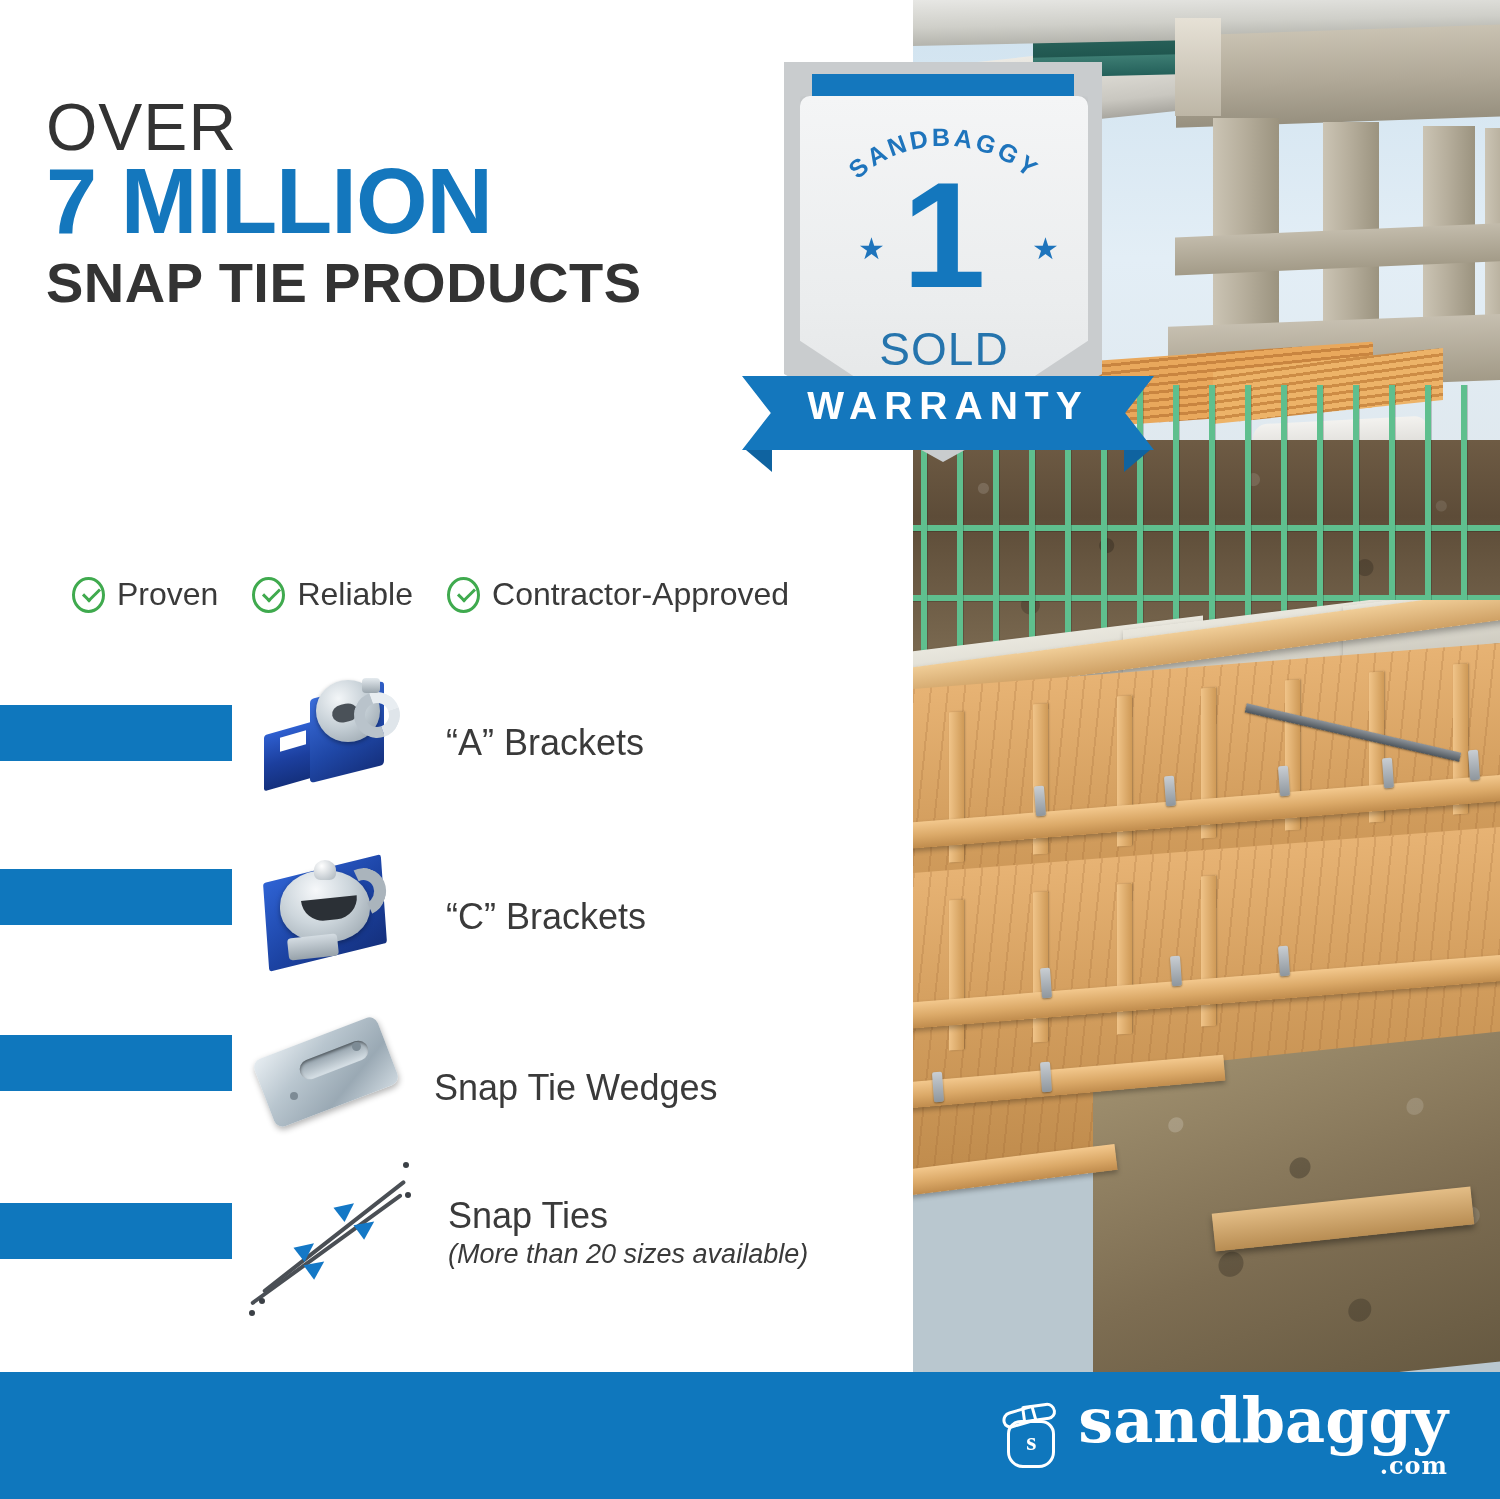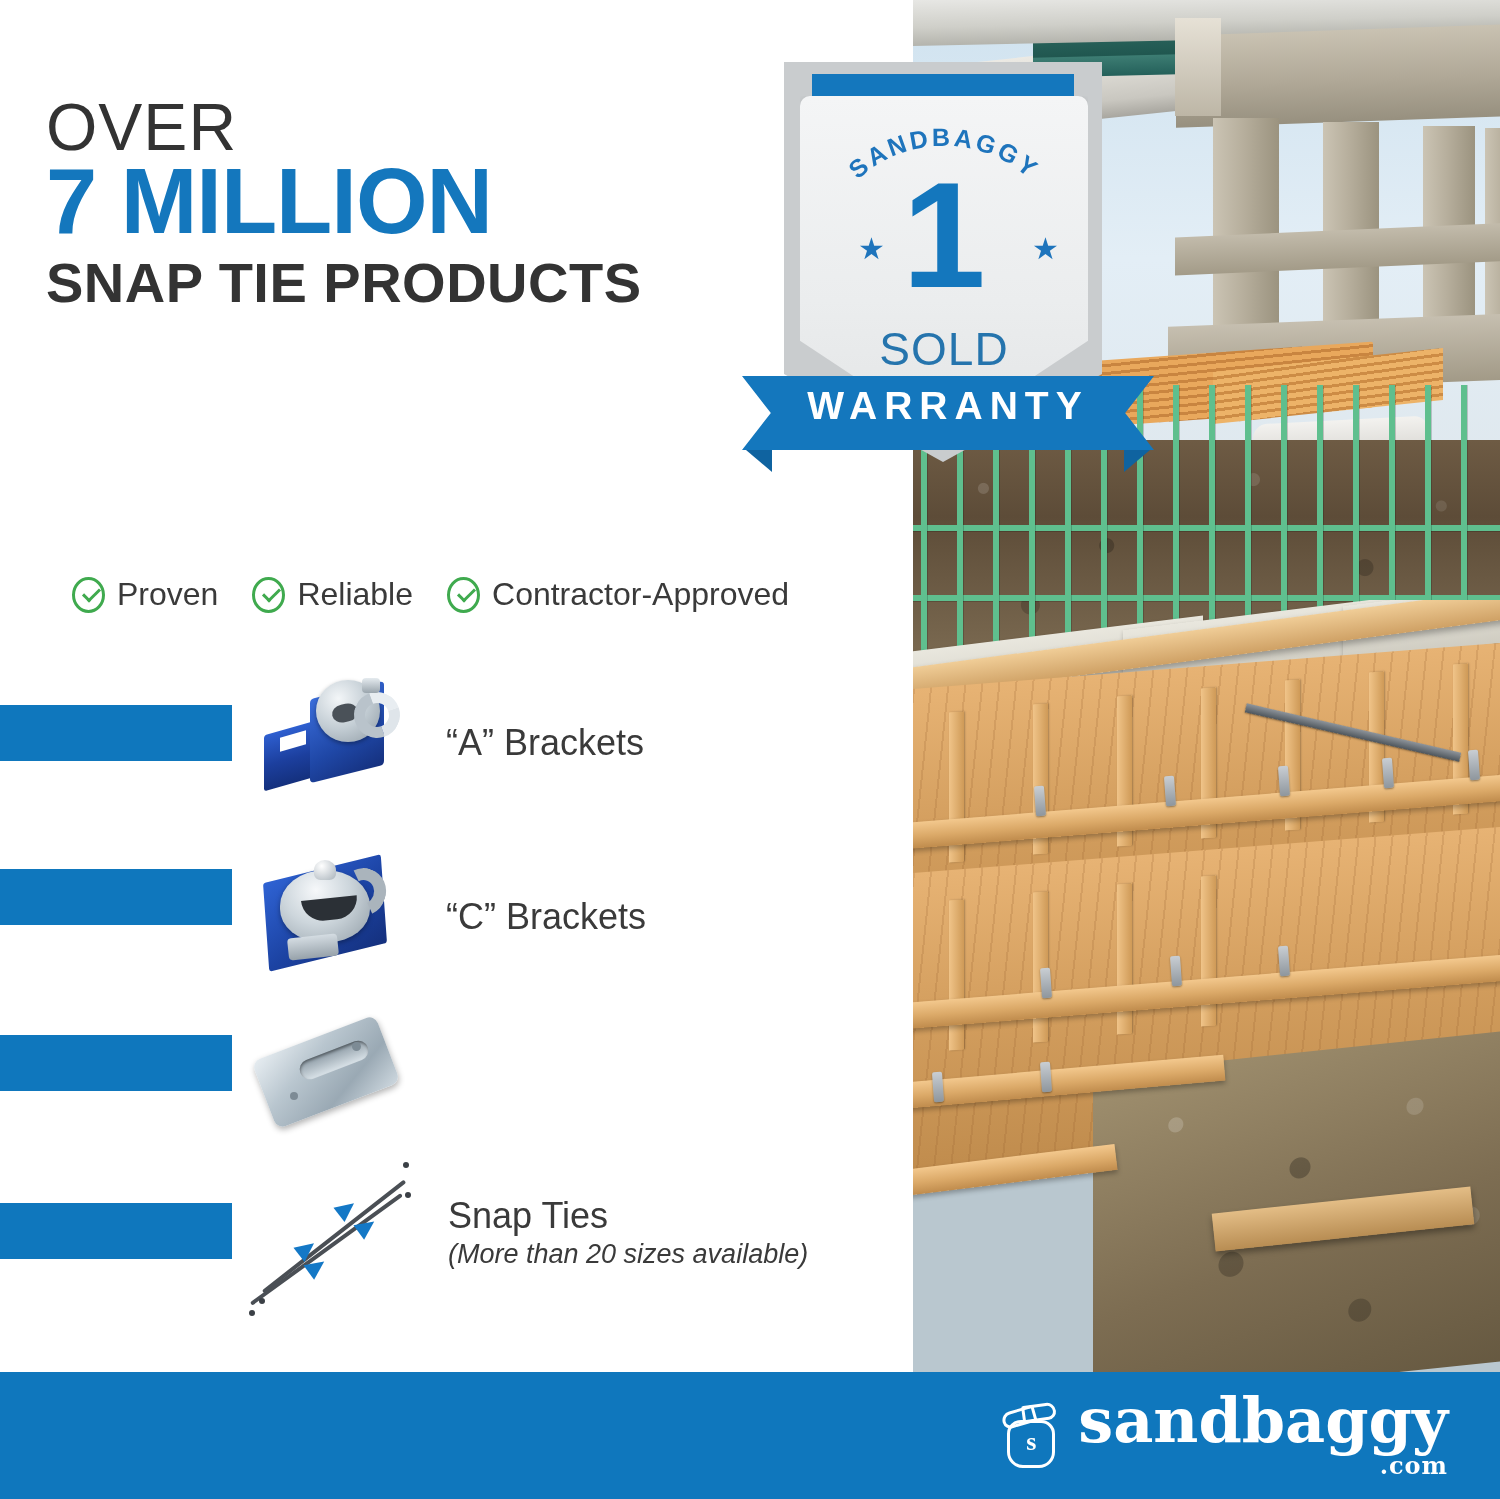--- a/index.html
+++ b/index.html
@@ -578,20 +578,23 @@
     </div>
   </div>
 
   <div class="prod-row r3">
     <div class="thumb art-w">
       <div class="w-body"></div>
         <div class="w-slot"></div>
       <div class="w-hole"></div>
         <div class="w-hole2"></div>
     </div>
+    <div style="margin-left:26px">
+      <div class="prod-text">Snap Tie Wedges</div>
+    </div>
   </div>
 
   <div class="prod-row r4">
     <div class="thumb art-t">
       <div class="tie-line" style="left:18px;top:140px;width:180px;transform:rotate(-38deg)"></div>
       <div class="tie-line" style="left:6px;top:152px;width:186px;transform:rotate(-36deg)"></div>
       <div class="tie-cone" style="left:92px;top:50px;transform:rotate(-38deg)"></div>
       <div class="tie-cone" style="left:52px;top:90px;transform:rotate(-38deg)"></div>
       <div class="tie-cone" style="left:112px;top:68px;transform:rotate(-36deg)"></div>
       <div class="tie-cone" style="left:62px;top:108px;transform:rotate(-36deg)"></div>

